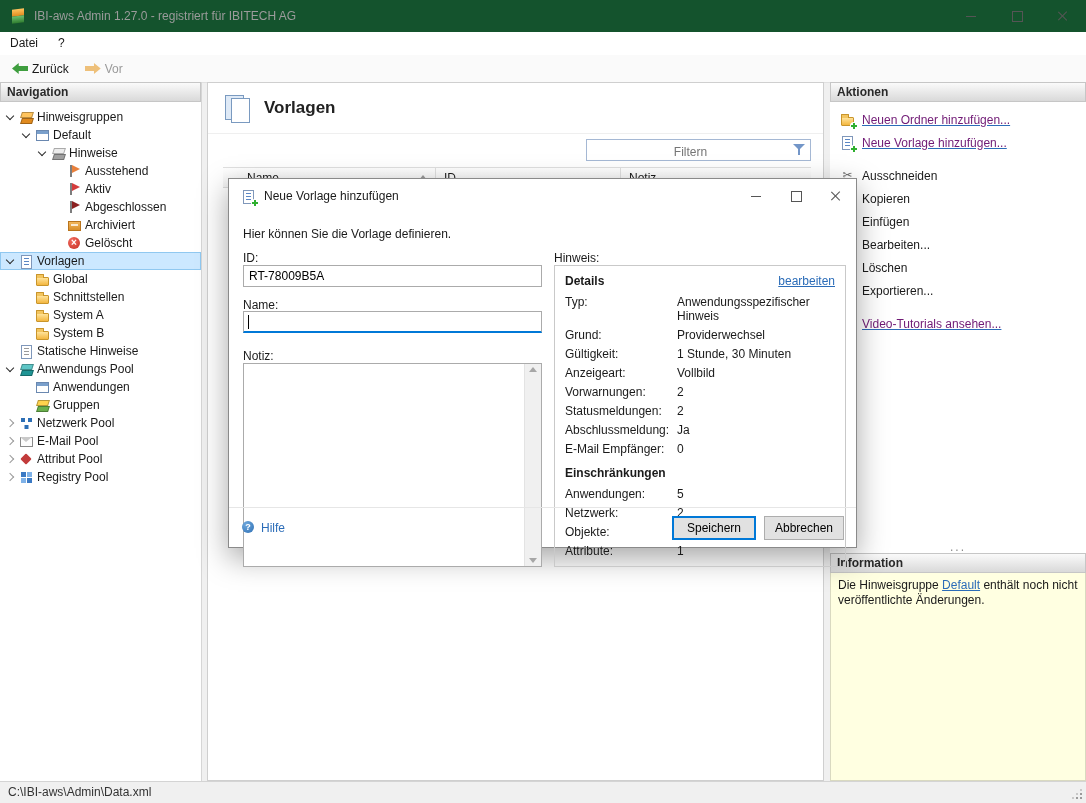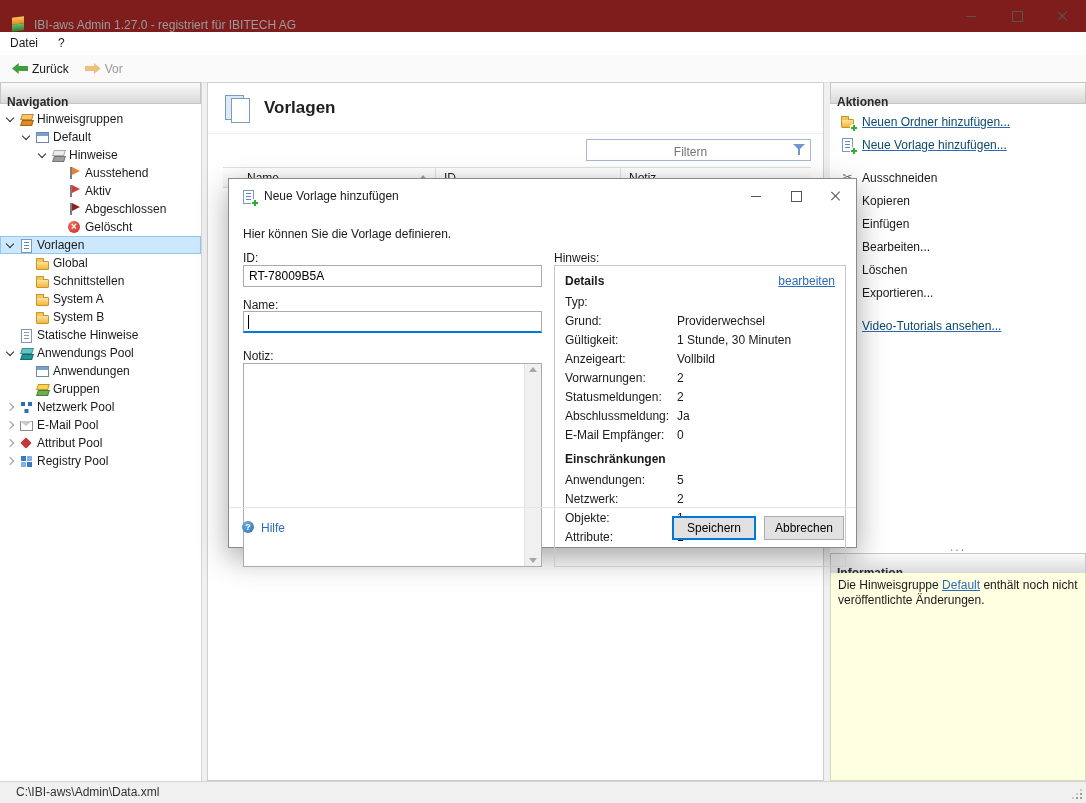--- a/index.html
+++ b/index.html
@@ -1,20 +1,20 @@
 <!DOCTYPE html>
 <html><head>
 <meta charset="utf-8">
 <style>
   html,body{margin:0;padding:0}
   body{width:1086px;height:803px;position:relative;overflow:hidden;background:#f0f0f0;
        font-family:"Liberation Sans",sans-serif;font-size:12px;color:#1a1a1a;
        box-shadow:inset 0 0 0 1px #b5b5b5}
   
-  .titlebar{position:absolute;top:0;left:0;right:0;height:32px;background:#7f1d1d;display:flex;align-items:flex-end}
+  .titlebar{position:absolute;top:0;left:0;right:0;height:32px;background:#14532d;display:flex;align-items:center}
   .app-ic{width:16px;height:16px;position:relative;margin-left:10px;flex:none}
   .app-ic::before{content:"";position:absolute;left:2px;top:1px;right:2px;height:7px;background:linear-gradient(#ffc45e,#e08a1e);transform:skewY(-6deg)}
   .app-ic::after{content:"";position:absolute;left:2px;bottom:1px;right:2px;height:7px;background:linear-gradient(#6fbf6f,#2f7d2f);transform:skewY(-6deg)}
   .title-txt{margin-left:8px;color:#9b9b9b}
   .winbtns{margin-left:auto;display:flex;height:32px}
   .winbtn{width:46px;height:32px;display:flex;align-items:center;justify-content:center}
   .g-min{width:10px;height:1px;background:#555}
   .g-max{width:9px;height:9px;border:1px solid #555}
   .g-close{position:relative;width:12px;height:12px}
   .g-close::before,.g-close::after{content:"";position:absolute;left:5px;top:0;width:1.4px;height:12px;background:#555}
@@ -22,21 +22,21 @@
   
   .menubar{position:absolute;top:32px;left:0;right:0;height:23px;background:#fff;display:flex;align-items:center}
   .menu-item{padding:0 10px;height:23px;line-height:23px}
   .toolbar{position:absolute;top:55px;left:0;right:0;height:27px;background:#fafafa;border-bottom:1px solid #e0e0e0;display:flex;align-items:center;gap:4px;padding-left:6px}
   .tbtn{display:flex;align-items:center;gap:4px;padding:2px 6px}
   .arrow{width:16px;height:12px;display:inline-block;flex:none}
   .arrow.back{background:#3f9e3f;clip-path:polygon(0% 50%,42% 4%,42% 30%,100% 30%,100% 70%,42% 70%,42% 96%)}
   .arrow.fwd{background:#eec07a;clip-path:polygon(100% 50%,58% 4%,58% 30%,0% 30%,0% 70%,58% 70%,58% 96%)}
   .dim{color:#9a9a9a}
   
-  .panel-hd{height:20px;line-height:18px;background:linear-gradient(#fafafa,#d9d9d9);border:1px solid #c6c6c6;font-weight:700;padding:10px 6px;color:#2a2a2a;box-sizing:border-box}
+  .panel-hd{height:20px;line-height:18px;background:linear-gradient(#fafafa,#d9d9d9);border:1px solid #c6c6c6;font-weight:700;padding:0 6px;color:#2a2a2a;box-sizing:border-box}
   
   .nav{position:absolute;left:0;top:82px;width:201px;bottom:22px;background:#fff;border-right:1px solid #d6d6d6}
   .tree{padding-top:6px}
   .trow{display:flex;align-items:center;height:18px;gap:3px;white-space:nowrap;padding-left:calc(4px + var(--lvl)*16px)}
   .lvl0{--lvl:0}.lvl1{--lvl:1}.lvl2{--lvl:2}.lvl3{--lvl:3}
   .trow.sel{background:#cce8ff;outline:1px solid #90c8f0;outline-offset:-1px}
   .chev{width:12px;height:12px;display:inline-block;position:relative;flex:none}
   .chev.down::before{content:"";position:absolute;left:3px;top:2px;width:5px;height:5px;border-right:1.6px solid #2b2b2b;border-bottom:1.6px solid #2b2b2b;transform:rotate(45deg)}
   .chev.right::before{content:"";position:absolute;left:3px;top:3px;width:5px;height:5px;border-right:1.4px solid #9a9a9a;border-bottom:1.4px solid #9a9a9a;transform:rotate(-45deg)}
   
@@ -103,29 +103,29 @@
   .hcell{display:flex;align-items:center;border-right:1px solid #e0e0e0;box-sizing:border-box;color:#1a1a1a}
   .hc-name{width:213px;padding-left:24px}
   .hc-id{width:185px;padding-left:8px}
   .hc-notiz{flex:1;padding-left:8px;border-right:none}
   .sort-asc{width:0;height:0;border-left:4px solid transparent;border-right:4px solid transparent;border-bottom:5px solid #9a9a9a;margin-left:auto;margin-right:8px}
   
   .actions{position:absolute;left:830px;top:82px;width:256px;height:471px;background:#fff;box-sizing:border-box}
   .actions .panel-hd{width:100%}
   .alist{padding-top:6px;position:relative}
   .aitem{display:flex;align-items:center;gap:7px;height:23px;padding-left:10px;white-space:nowrap}
-  .aitem.link span.albl{color:#0c4a6e;cursor:pointer}
+  .aitem.link span.albl{color:#701a75;cursor:pointer}
   .aitem .albl{color:#1a1a1a}.gap10{height:10px}
   .overflow-dots{position:absolute;left:830px;top:540px;width:256px;text-align:center;color:#8a8a8a;letter-spacing:2px}
   
   .info{position:absolute;left:830px;top:553px;width:256px;bottom:22px;box-sizing:border-box}
   .info-body{position:absolute;left:0;right:0;top:20px;bottom:0;background:#ffffe1;border:1px solid #d9d9c0;border-top:none;padding:5px 7px;box-sizing:border-box;line-height:15px}
   .link{color:#2b6cb8;text-decoration:underline;cursor:pointer}
   
-  .statusbar{position:absolute;left:0;right:0;bottom:0;height:22px;background:#f0f0f0;border-top:1px solid #d4d4d4;line-height:21px;padding-left:16px;box-sizing:border-box;color:#333}
+  .statusbar{position:absolute;left:0;right:0;bottom:0;height:22px;background:#f0f0f0;border-top:1px solid #d4d4d4;line-height:21px;padding-left:8px;box-sizing:border-box;color:#333}
   .grip{position:absolute;right:4px;bottom:4px;width:10px;height:10px}
   .grip::before{content:"";position:absolute;right:0;bottom:0;width:2px;height:2px;background:#9a9a9a;
     box-shadow:-4px 0 #9a9a9a,-8px 0 #c9c9c9,0 -4px #9a9a9a,-4px -4px #c9c9c9,0 -8px #c9c9c9}
   
   .dialog{position:absolute;left:228px;top:178px;width:629px;height:370px;background:#fff;border:1px solid #8a8a8a;box-shadow:0 10px 28px rgba(0,0,0,.35);z-index:10;box-sizing:border-box}
   .dlg-titlebar{height:34px;display:flex;align-items:center;padding-left:12px}
   .dlg-title{margin-left:8px}
   .dlg-btns{margin-left:auto;display:flex;height:34px}
   .dlg-btn{width:40px;height:34px;display:flex;align-items:center;justify-content:center}
   .dlg-desc{position:absolute;left:14px;top:48px}
@@ -218,20 +218,25 @@
         <span class="ic ic-flag f-red"></span>
         <span>Aktiv</span>
       </div>
     <div class="trow lvl3">
         <span class="chev"></span>
         <span class="ic ic-flag f-dark"></span>
         <span>Abgeschlossen</span>
       </div>
     <div class="trow lvl3">
         <span class="chev"></span>
+        <span class="ic ic-archive"></span>
+        <span>Archiviert</span>
+      </div>
+    <div class="trow lvl3">
+        <span class="chev"></span>
         <span class="ic ic-delcirc"></span>
         <span>Gelöscht</span>
       </div>
     <div class="trow lvl0 sel">
         <span class="chev down"></span>
         <span class="ic ic-doc"></span>
         <span>Vorlagen</span>
       </div>
     <div class="trow lvl1">
         <span class="chev"></span>
@@ -423,20 +428,21 @@
   </div>
 
   <div class="flabel l-hint">Hinweis:</div>
   <div class="details-panel">
     <div class="dp-head">
       <span class="dp-title">Details</span>
       <span class="dp-edit">bearbeiten</span>
     </div>
     <div class="drow">
         <span class="dlabel">Typ:</span>
+        <span class="dval">Anwendungsspezifischer Hinweis</span>
       </div>
     <div class="drow">
         <span class="dlabel">Grund:</span>
         <span class="dval">Providerwechsel</span>
       </div>
     <div class="drow">
         <span class="dlabel">Gültigkeit:</span>
         <span class="dval">1 Stunde, 30 Minuten</span>
       </div>
     <div class="drow">

